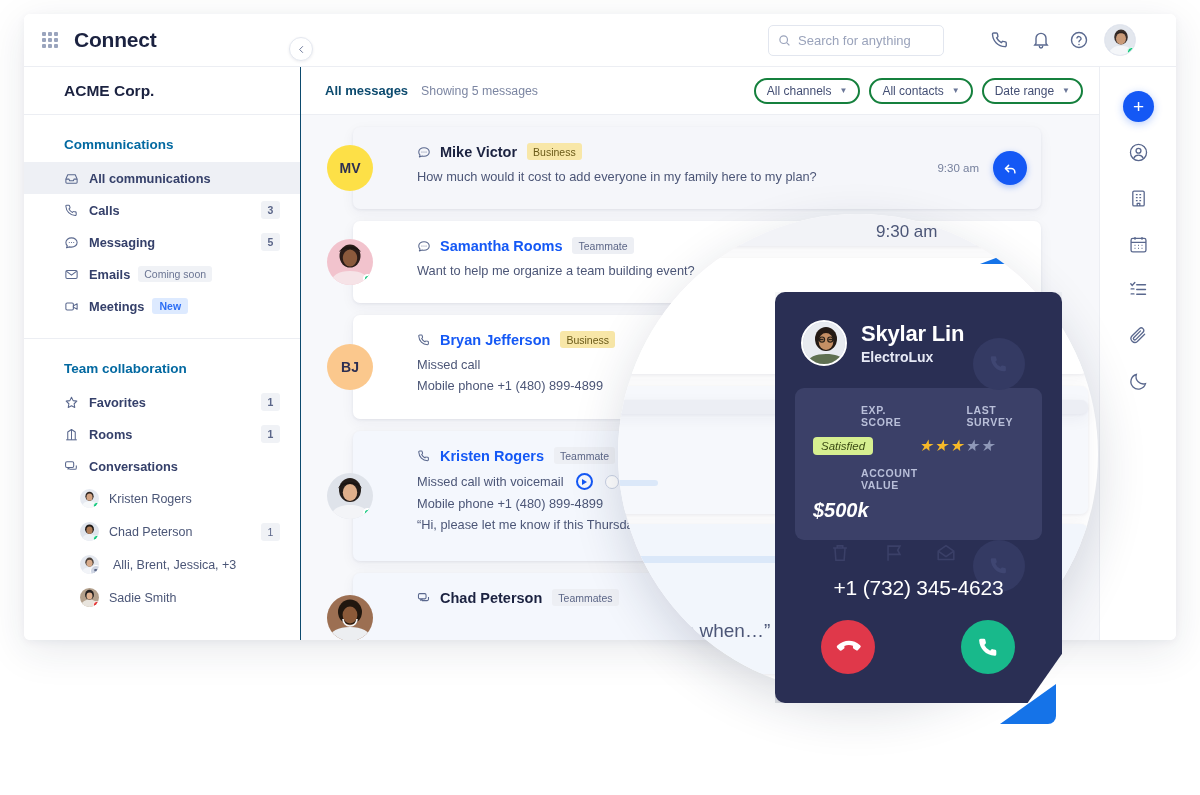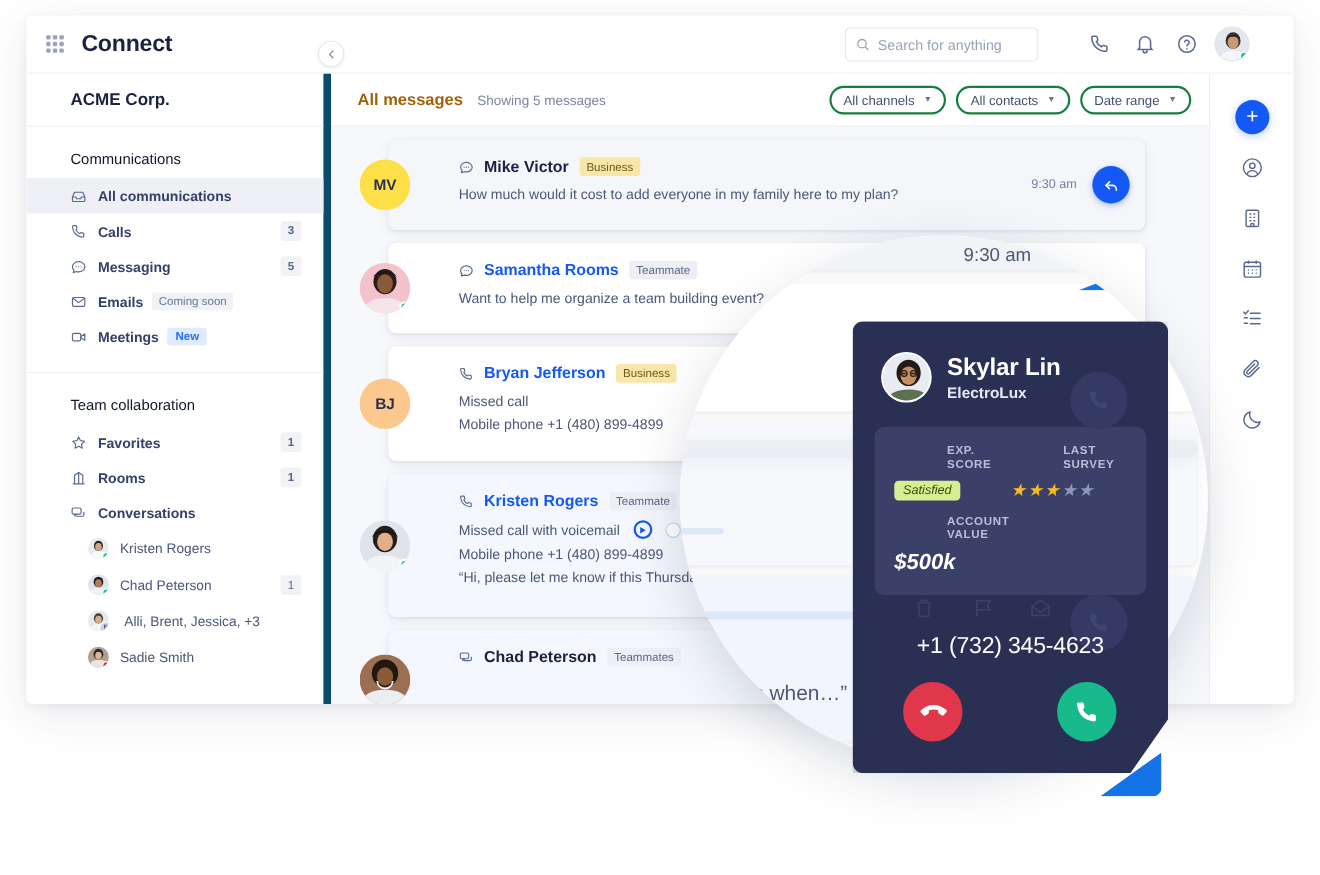--- a/index.html
+++ b/index.html
@@ -51,35 +51,35 @@
     overflow:hidden; background:#cbd3e3; border:1px solid #e6e9f1;
   }
   #avatar-me .dot {
     position:absolute; right:-1px; bottom:-1px; width:9px; height:9px; border-radius:50%;
     background:#13c97e; border:1.5px solid #fff;
   }
 
   
   #sidebar {
     position:absolute; left:0; top:53px; width:277px; height:573px;
-    background:#fff; border-right:7px solid #0c4a6e;
+    background:#fff; border-right:1px solid #0c4a6e;
   }
   #org-header {
     height:48px; display:flex; align-items:center; padding-left:40px;
     border-bottom:1px solid #eceef3;
   }
   #org-name { font-size:15.5px; font-weight:700; color:#1b2240; }
   #collapse-btn {
     position:absolute; left:265px; top:23px; width:24px; height:24px; border-radius:50%;
     background:#fff; border:1px solid #e4e8f0; display:flex; align-items:center;
     justify-content:center; color:#6b7798; font-size:11px; z-index:5;
     box-shadow:0 1px 3px rgba(20,30,60,.08);
   }
   .sb-section-title {
-    font-size:13.5px; font-weight:400; color:#0f172a; padding:22px 0 10px 40px;
+    font-size:13.5px; font-weight:700; color:#0369a1; padding:22px 0 10px 40px;
   }
   .sb-item {
     height:32px; display:flex; align-items:center; padding-left:40px; padding-right:20px;
     font-size:12.8px; color:#35406a; font-weight:600;
   }
   .sb-item.active { background:#eef0f5; }
   .sb-item .ico { width:15px; height:15px; margin-right:10px; color:#5a688e; flex:0 0 15px; }
   .sb-item .lbl { white-space:nowrap; }
   .sb-badge {
     margin-left:auto; min-width:19px; height:18px; border-radius:3px; background:#f0f2f6;
@@ -114,21 +114,21 @@
   }
 
   
   #main {
     position:absolute; left:277px; top:53px; width:798px; height:573px; background:#f7f8fb;
   }
   #main-header {
     height:48px; background:#fff; border-bottom:1px solid #eceef3;
     display:flex; align-items:center; padding:0 16px 0 24px;
   }
-  #main-title { font-size:15px; font-weight:700; color:#a16207; }
+  #main-title { font-size:13px; font-weight:700; color:#0c4a6e; }
   #main-sub { margin-left:13px; font-size:12.3px; color:#7c86a2; }
   .filter-pill {
     margin-left:9px; height:26px; border:2px solid #15803d; border-radius:13px;
     display:flex; align-items:center; padding:0 11px; font-size:12px; color:#444f74;
     background:#fff;
   }
   .filter-pill .cv { margin-left:8px; font-size:8px; color:#6b7798; }
   #filters { margin-left:auto; display:flex; }
 
   #msg-list { position:absolute; left:0; top:48px; width:798px; height:525px; padding:14px 0 0 0; }

